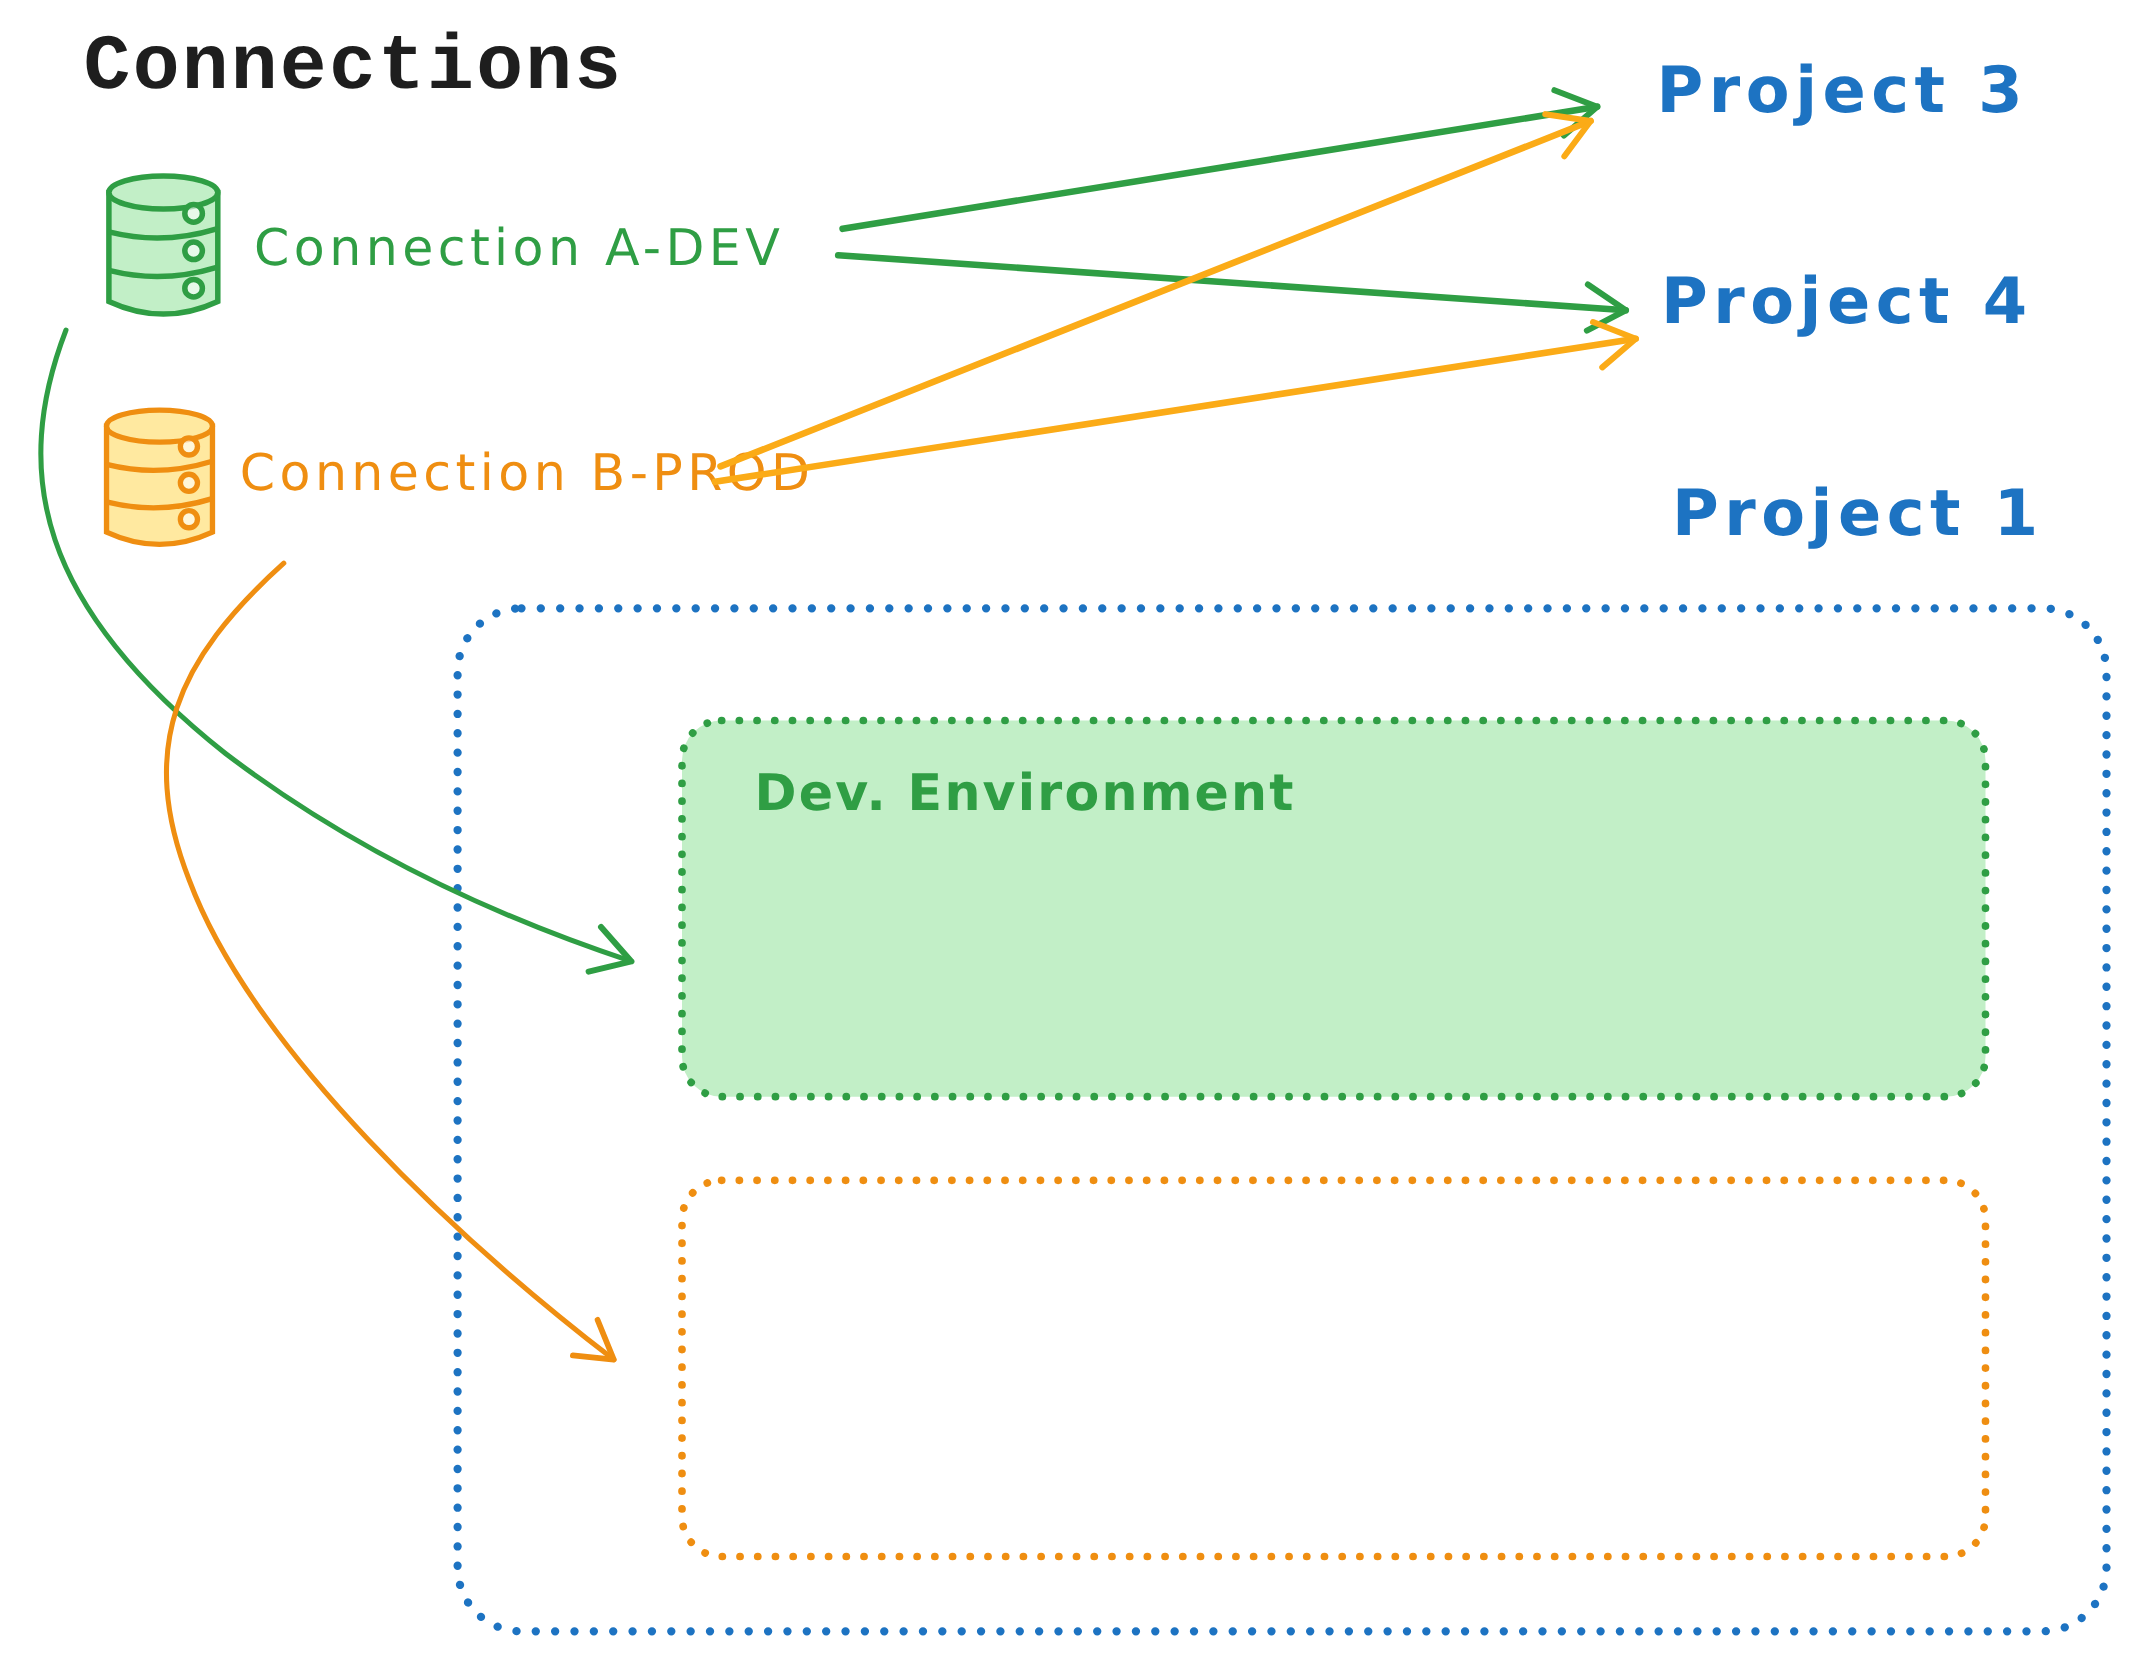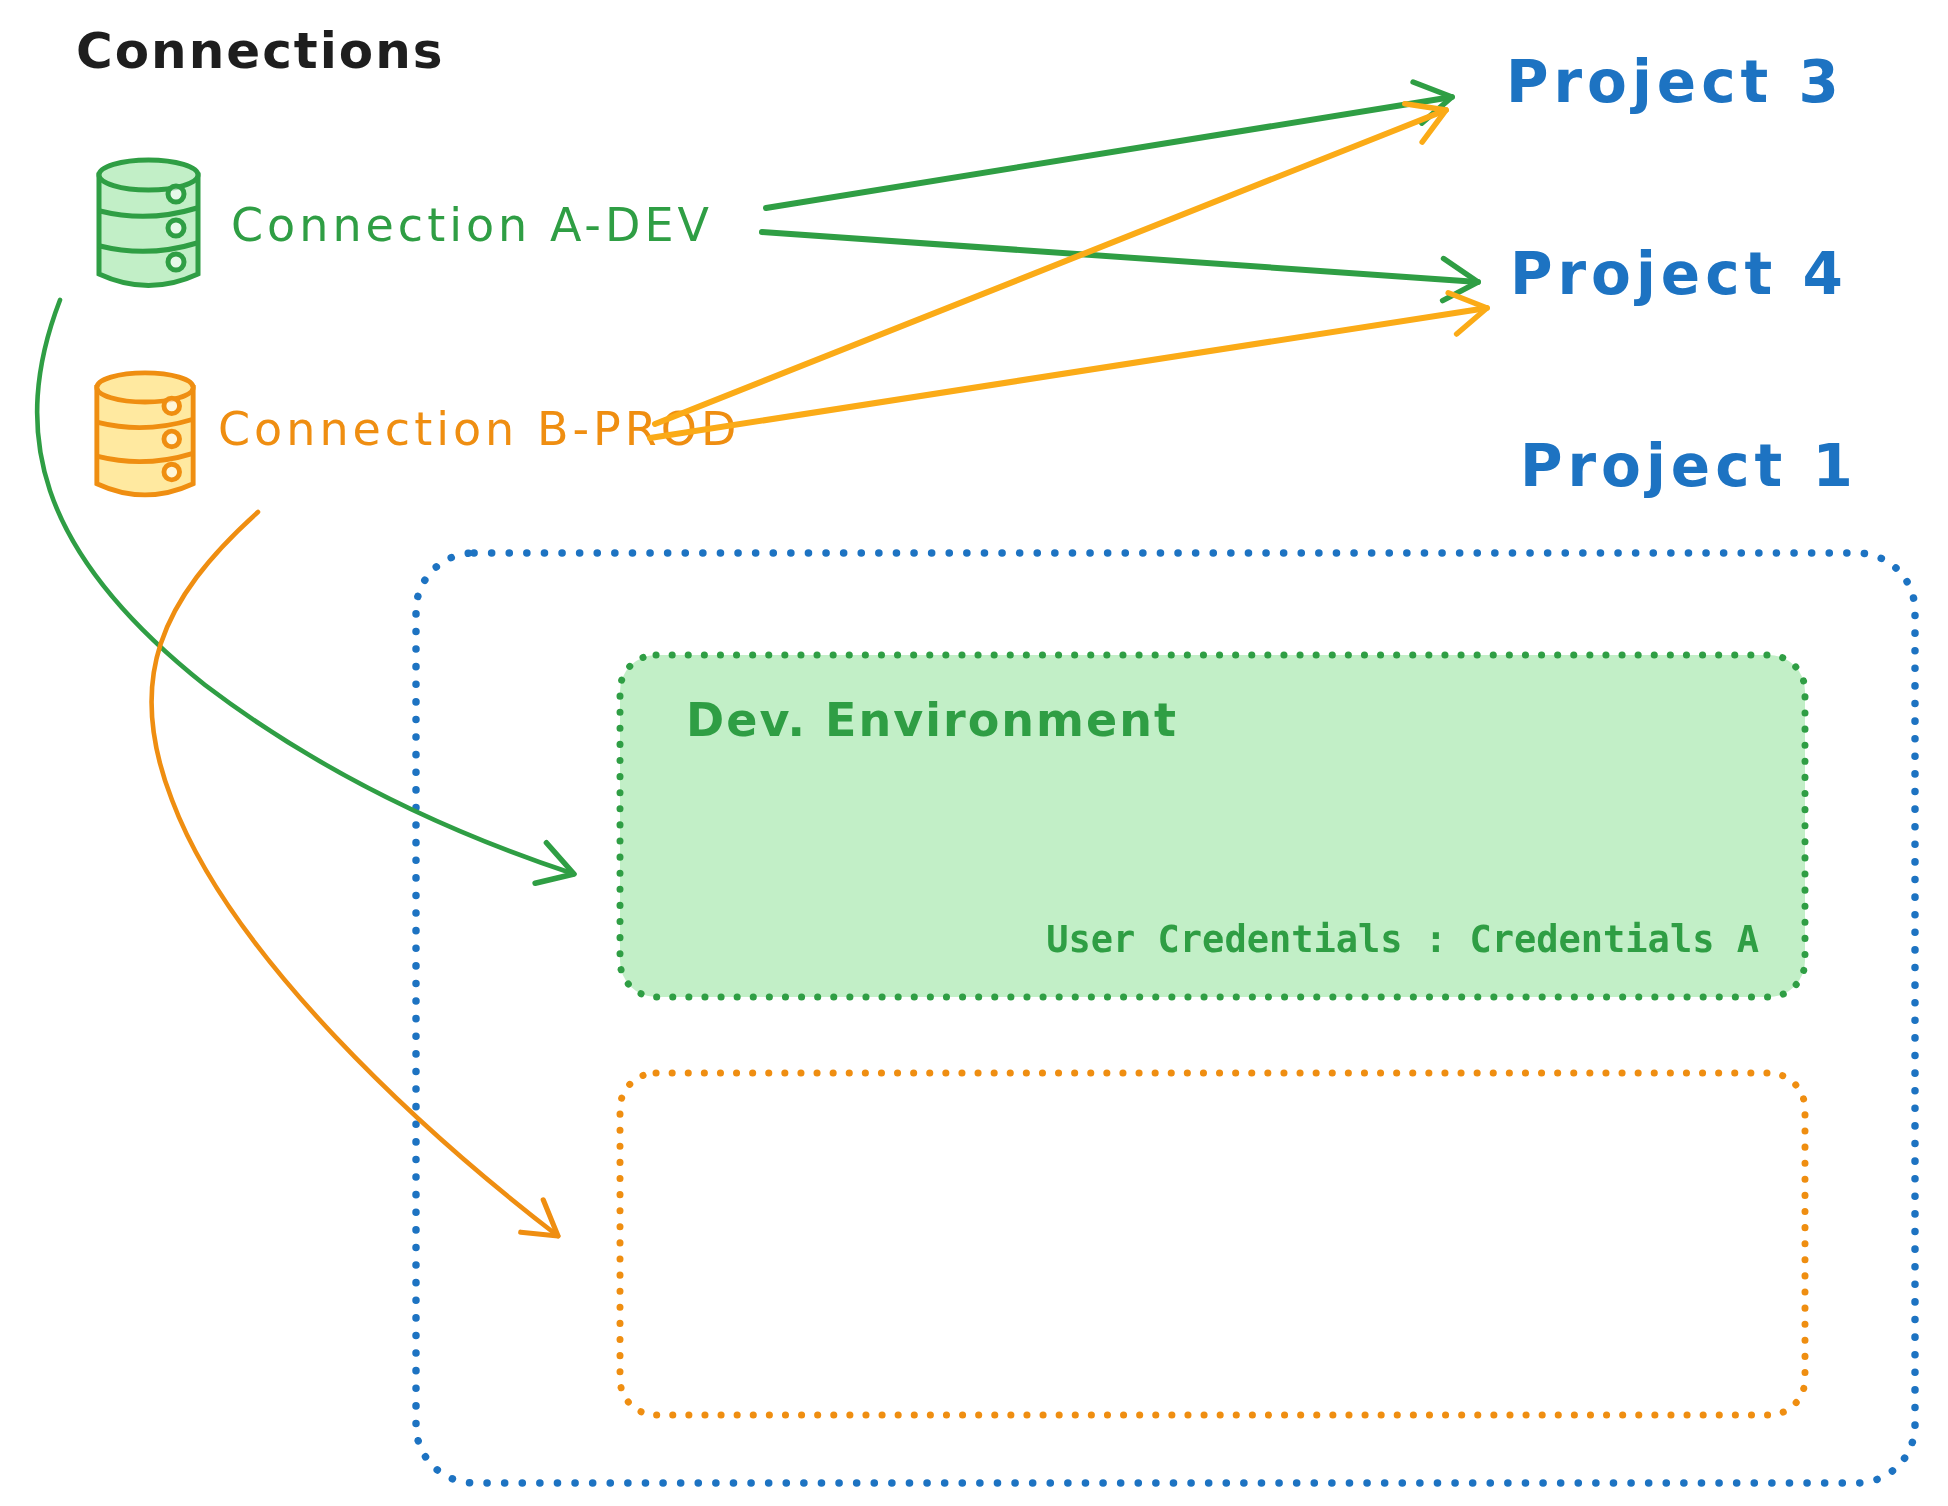--- a/index.html
+++ b/index.html
@@ -13,22 +13,22 @@
   }
   *{margin:0;padding:0;box-sizing:border-box}
   html,body{background:#ffffff}
   .stage{
     position:relative;width:1948px;height:1506px;background:#ffffff;overflow:hidden;
     font-family:"DejaVu Sans","Liberation Sans",sans-serif;
   }
   .abs{position:absolute}
   
   .diagram-title{
-    left:76px;top:22px;font-size:50px;font-weight:bold;color:var(--ink);
-    letter-spacing:2px;z-index:3;
+    left:76px;top:22px;font-size:71px;font-weight:bold;color:var(--ink);
+    letter-spacing:2px;z-index:3;font-family:Liberation Mono, monospace;
   }
   .conn-label{font-size:46px;font-weight:400;letter-spacing:4px;z-index:3;white-space:nowrap}
   .conn-label.green{color:var(--green);left:231px;top:198px}
   .conn-label.orange{color:var(--orange);left:218px;top:402px}
   .project-label{
     font-size:58px;font-weight:700;letter-spacing:5px;color:var(--blue);z-index:3;white-space:nowrap;
   }
   .project-3{left:1506px;top:48px}
   .project-2{left:1510px;top:240px}
   .project-1{left:1520px;top:432px}
@@ -102,21 +102,20 @@
     </svg>
   </div>
   <div class="abs conn-label orange">Connection B-PROD</div>
 
   <div class="abs project-label project-3">Project 3</div>
   <div class="abs project-label project-2">Project 4</div>
   <div class="abs project-label project-1">Project 1</div>
 
   <div class="abs env-fill env-dev">
     <div class="env-title">Dev. Environment</div>
-    <div class="env-creds">User Credentials : Credentials A</div>
   </div>
 
   <svg class="overlay" width="1948" height="1506" viewBox="0 0 1948 1506">
     <defs>
       <marker id="mk-green" markerUnits="userSpaceOnUse" markerWidth="64" markerHeight="64" viewBox="0 0 64 64" refX="56" refY="32" orient="auto">
         <path class="mkp stroke-green" d="M20 11 L56 32 L22 53"></path>
       </marker>
       <marker id="mk-yellow" markerUnits="userSpaceOnUse" markerWidth="64" markerHeight="64" viewBox="0 0 64 64" refX="56" refY="32" orient="auto">
         <path class="mkp stroke-yellow" d="M20 11 L56 32 L22 53"></path>
       </marker>

